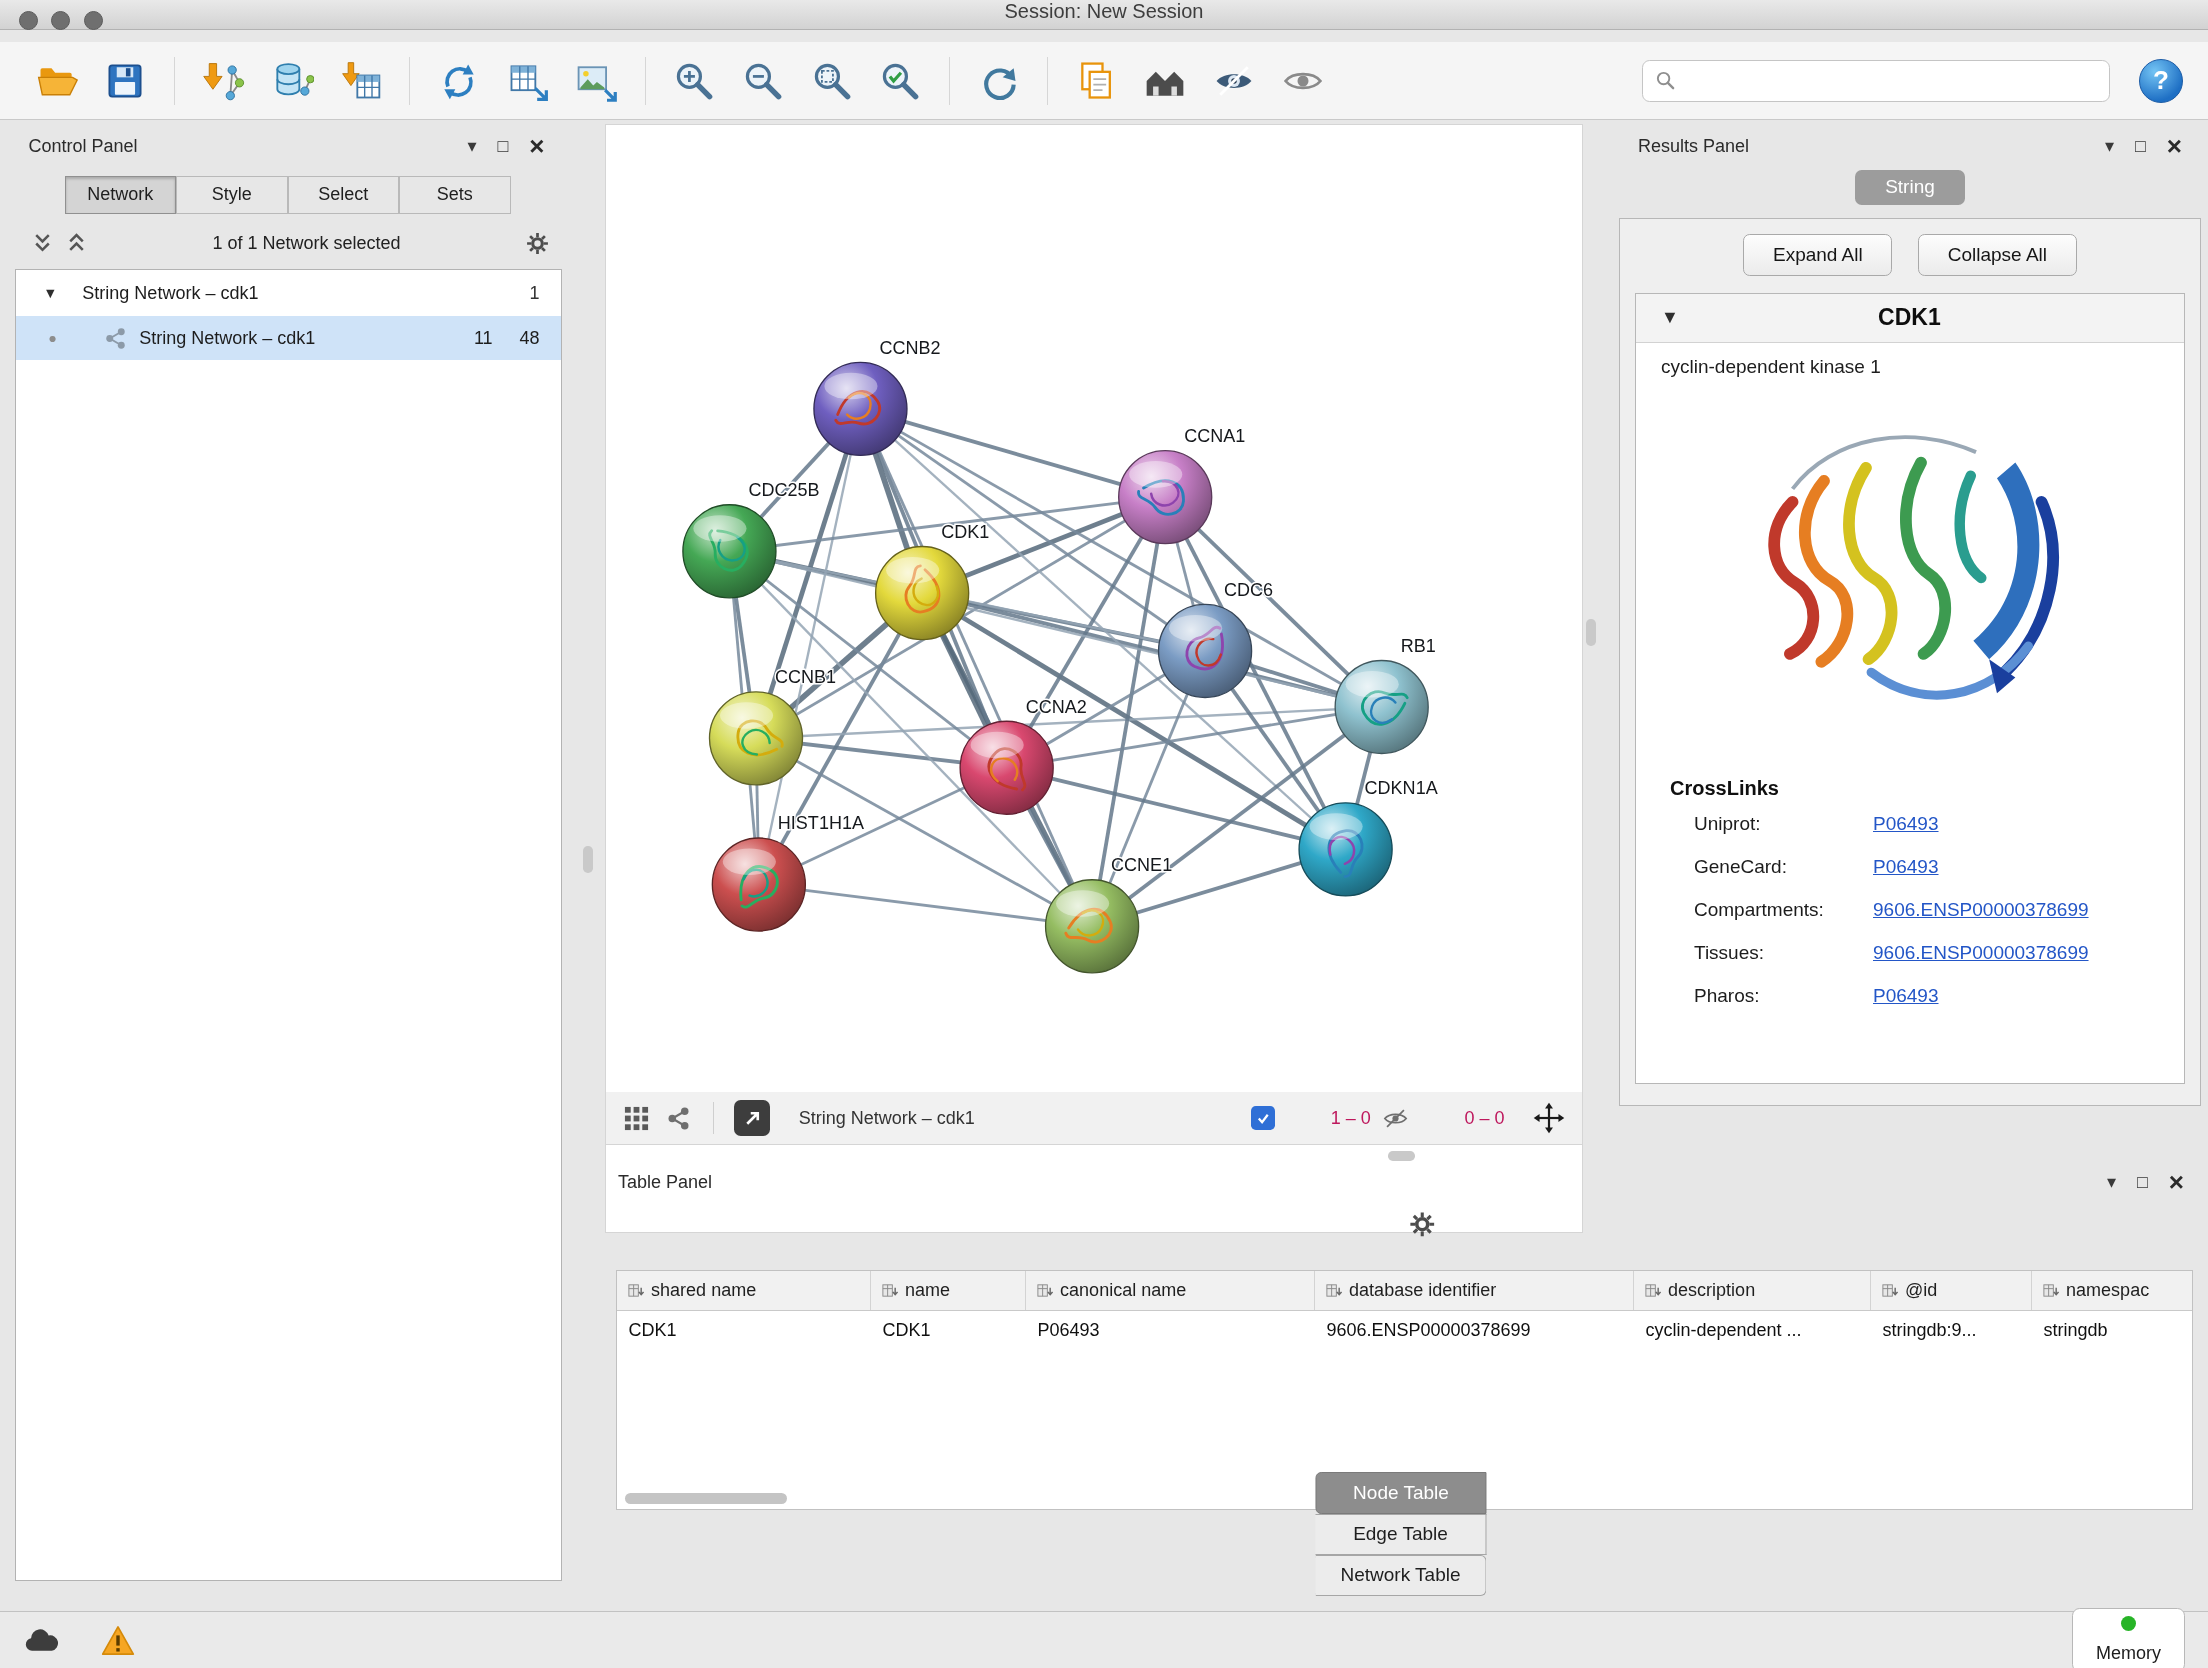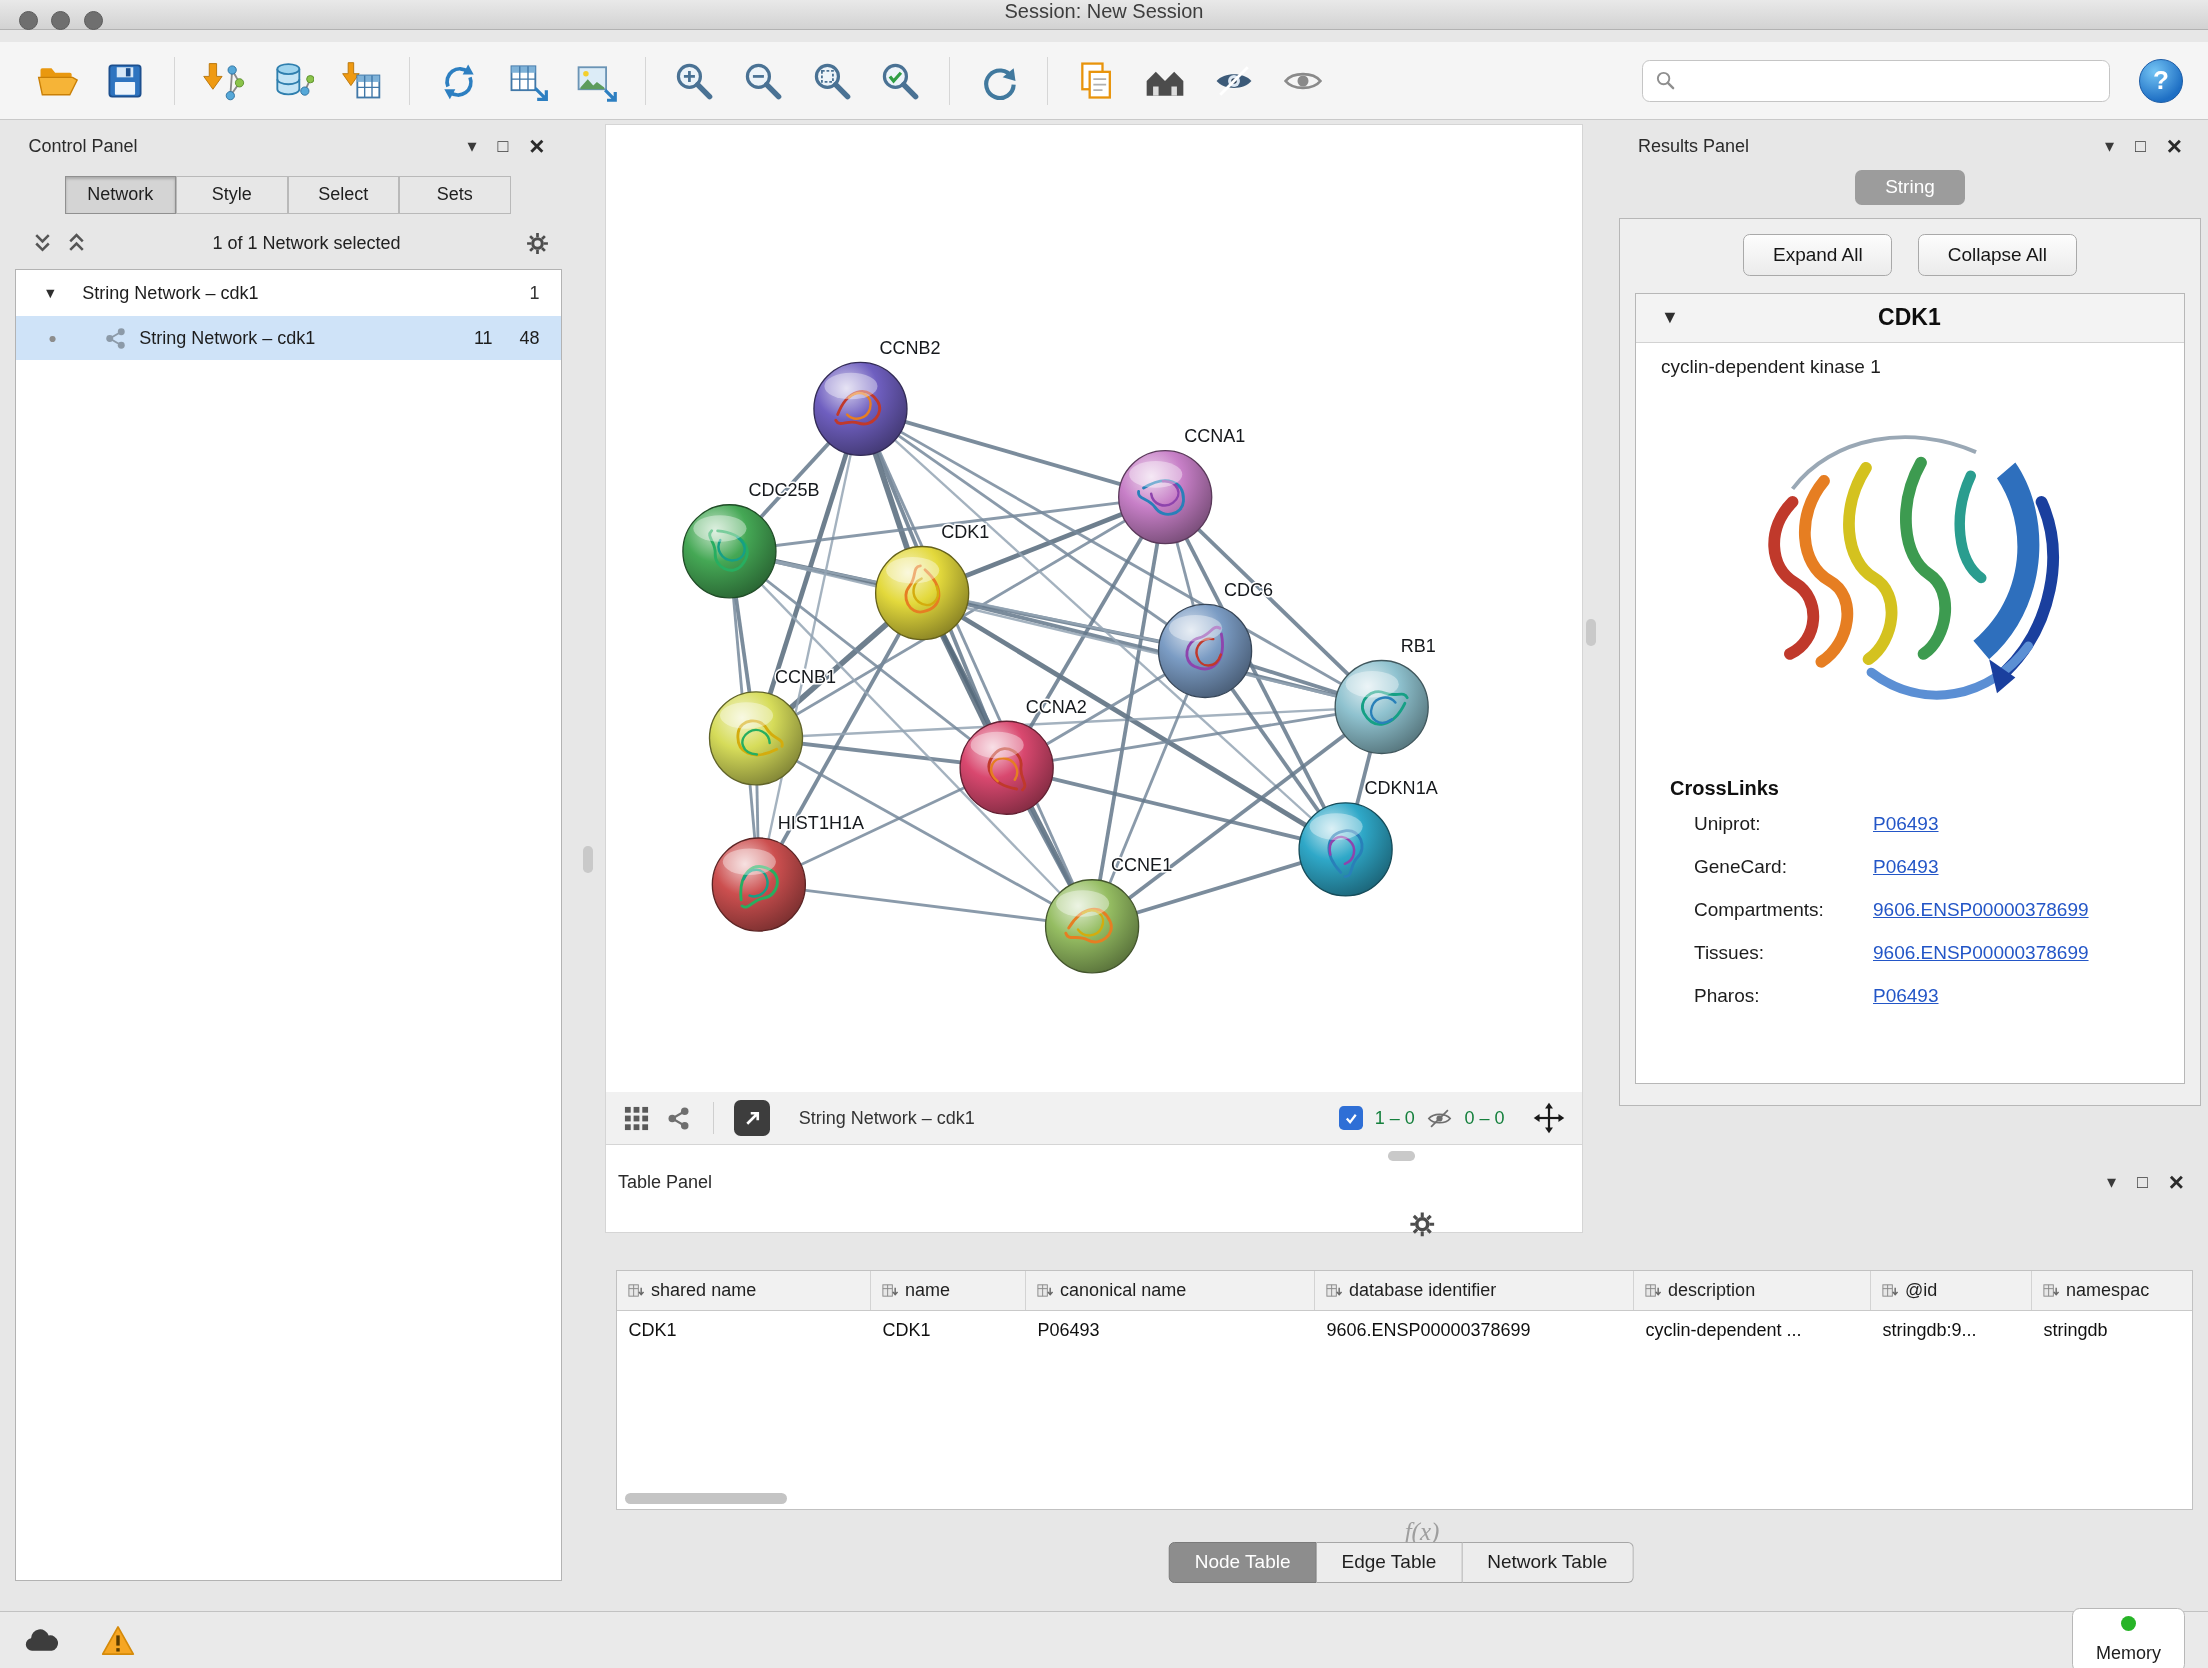--- a/index.html
+++ b/index.html
@@ -63,21 +63,21 @@
 
   
   #network-toolbar { position:absolute; left:605px; top:1092px; width:978px; height:53px; background:#f1f1f1;
     border:1px solid #d5d5d5; border-top:none; display:flex; align-items:center; padding:0 17px; gap:15px;
     font-size:18px; color:#3f3f3f; }
   #nt-title { margin-left:13.3px; color:#333; }
   .nt-sep { width:1px; height:32px; background:#cfcfcf; margin:0 5.7px; }
   #nt-export { width:36px; height:36px; background:#3d3d3d; border:none; border-radius:6.7px;
     display:flex; align-items:center; justify-content:center; cursor:pointer; }
   .nt-right { margin-left:auto; display:flex; align-items:center; gap:11.4px; }
-  .nt-badge { color:#15803d; }
+  .nt-badge { color:#be185d;margin-left:44px; }
   .nt-check { width:24px; height:24px; background:#2f6fd6; border-radius:4.8px; display:flex;
     align-items:center; justify-content:center; }
 
   
   #results-panel { position:absolute; left:1619px; top:126px; width:582px; height:1029px; }
   #rp-tabrow { display:flex; justify-content:center; margin-top:3.8px; }
   .rp-tab-pill { background:#9c9c9c; color:#fff; font-size:19px; padding:6.7px 30px; border-radius:6.7px;
     border:none; cursor:pointer; }
   #rp-box { margin-top:13.3px; height:888px; border:1px solid #b7b7b7; background:#efefef; padding:15px; }
   .rp-buttons { display:flex; justify-content:center; gap:26px; }
@@ -101,21 +101,21 @@
   #tp-toolbar { margin:7.6px 0 0 42px; display:flex; gap:32px; align-items:center; height:53px;flex-direction:column; }
   .fx-label { font-family:"Liberation Serif",serif; font-style:italic; font-size:25px; color:#9e9e9e; }
   #tp-table { margin-left:17px; margin-top:7.6px; width:1577px; height:240px; border:1px solid #c1c1c1;
     background:#fff; position:relative; overflow:hidden; }
   .tp-hrow { display:flex; background:#f1f1f1; border-bottom:1px solid #c9c9c9; height:40px; }
   .tp-hcell { display:flex; align-items:center; gap:7.6px; padding:0 9.5px; font-size:18px; color:#1f1f1f;
     border-right:1px solid #d3d3d3; overflow:hidden; white-space:nowrap; flex:none; cursor:pointer; }
   .tp-drow { display:flex; height:40px; }
   .tp-cell { font-size:18px; color:#101010; padding:8.6px 11.4px; overflow:hidden; white-space:nowrap; flex:none; }
   #tp-scroll { position:absolute; left:7.6px; bottom:4.8px; width:162px; height:11.4px; border-radius:5.7px; background:#c4c4c4; cursor:pointer; }
-  #tp-tabs { position:absolute; bottom:18px; left:50%; transform:translateX(-50%); display:flex; }
+  #tp-tabs { position:absolute; bottom:5px; left:50%; transform:translateX(-50%); display:flex;flex-direction:column; }
   .tp-tab { font-size:19px; padding:8.6px 25px; border:1px solid #a6a6a6; background:#ececec; color:#1e1e1e;
     cursor:pointer; border-left-width:0; }
   .tp-tab:first-child { border-left-width:1px; border-radius:5.7px 0 0 5.7px; }
   .tp-tab:last-child { border-radius:0 5.7px 5.7px 0; }
   .tp-tab.active { background:#8d8d8d; color:#fff; border-color:#7a7a7a; }
 
   
   #statusbar { position:absolute; left:0; bottom:0; width:2208px; height:57px; background:#eaeaea;
     border-top:1px solid #c2c2c2; display:flex; align-items:center; padding:0 23px; gap:42px; }
   #memory-button { margin-left:auto; display:flex; align-items:center; gap:11.4px; background:#fff;

